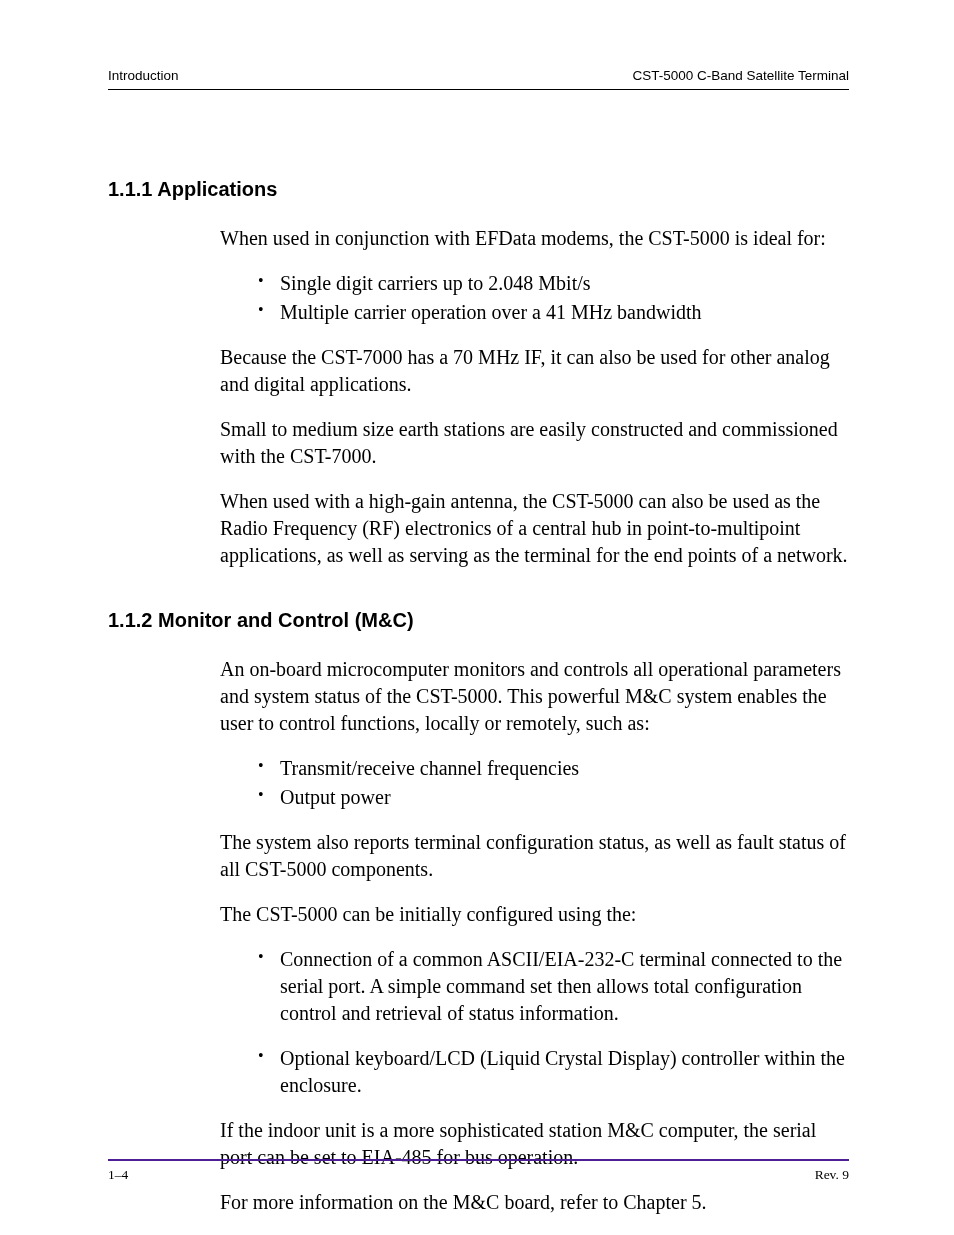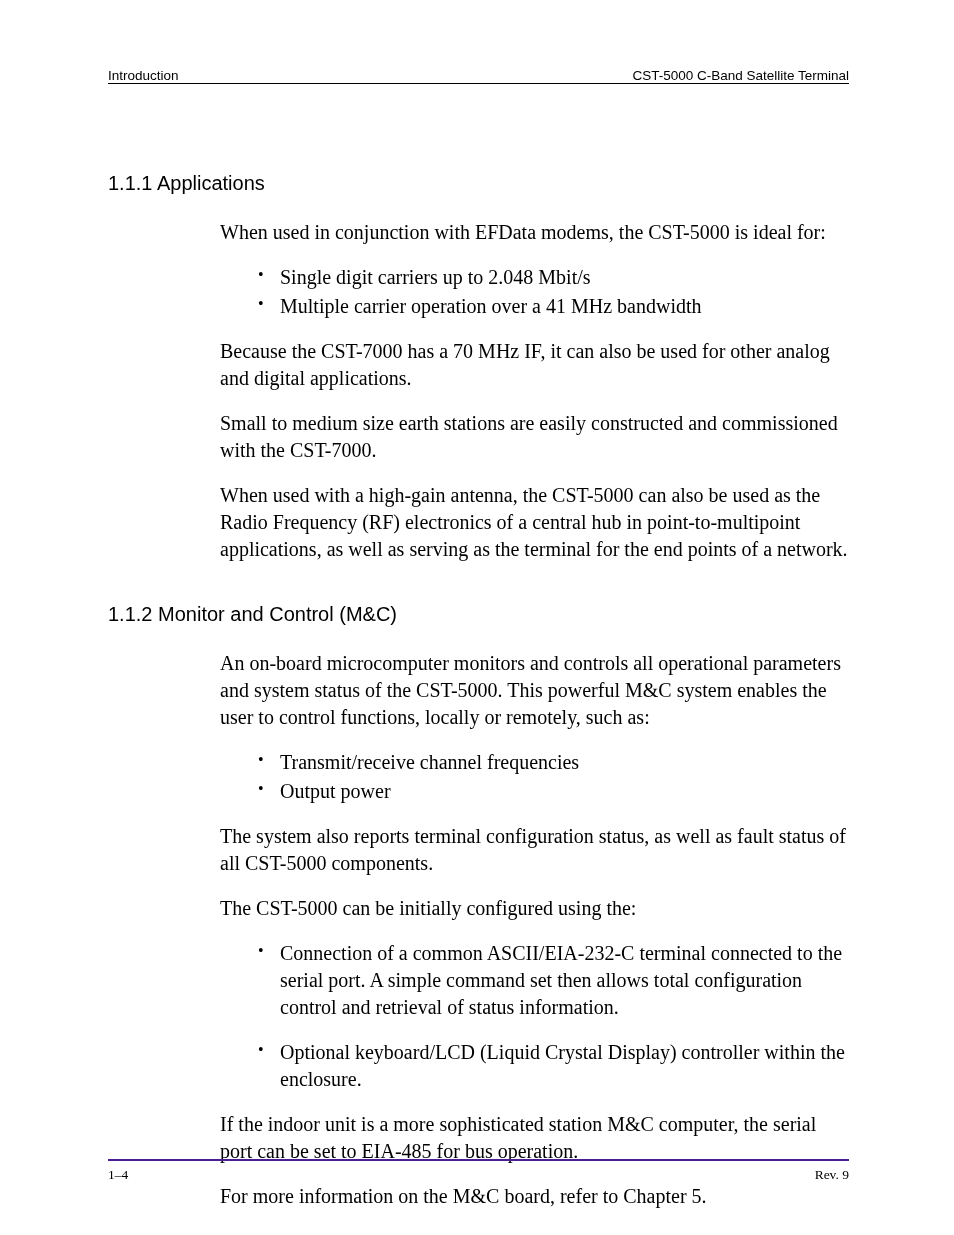--- a/index.html
+++ b/index.html
@@ -16,29 +16,30 @@
       position: relative;
     }
     .page {
       padding: 68px 105px 0 108px;
     }
     .header {
       display: flex;
       justify-content: space-between;
       font-size: 13.5px;
       font-family: Arial, Helvetica, sans-serif;
+      padding-bottom: 6px;
       border-bottom: 1px solid #000;
       margin-bottom: 88px;
     }
     .section {
       margin-bottom: 40px;
     }
     .heading {
       font-family: Arial, Helvetica, sans-serif;
-      font-weight: normal;
+      font-weight: bold;
       font-size: 20px;
       margin-bottom: 24px;
     }
     .body-text {
       margin-left: 112px;
       font-size: 20px;
       line-height: 1.35;
     }
     .para {
       margin-bottom: 18px;

